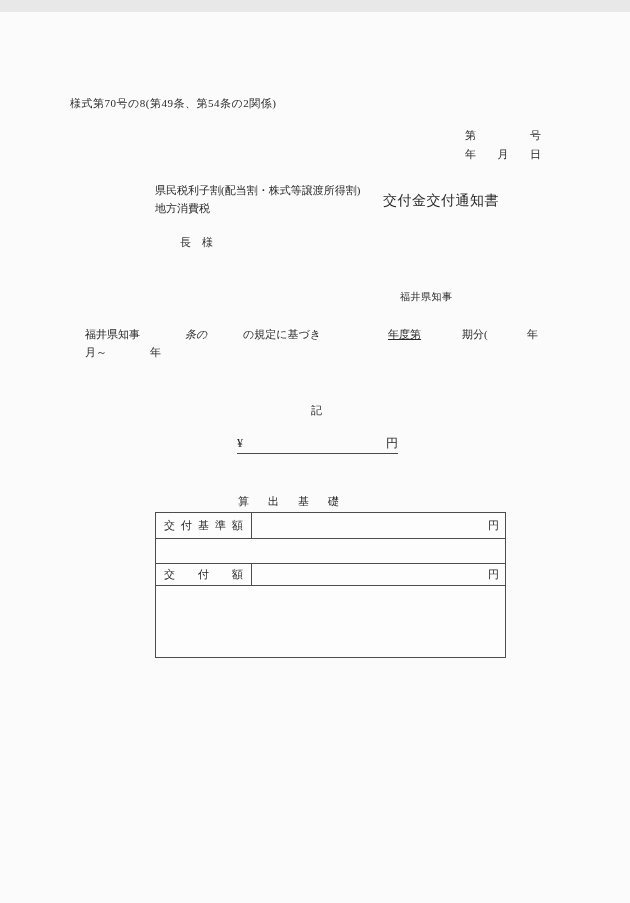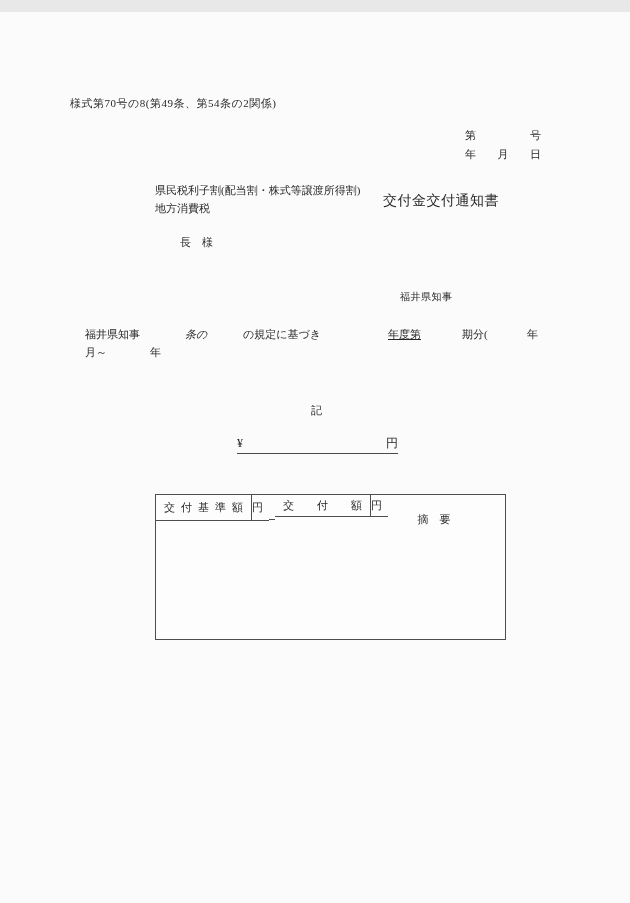--- a/index.html
+++ b/index.html
@@ -38,23 +38,23 @@
   .amount-line {
     left:237px; top:424px; width:161px; height:17px;
     border-bottom:1px solid #4a4a4a;
     display:flex; justify-content:space-between; align-items:flex-start;
     font-size:12px;
   }
 
   .table-title { left:238px; top:483px; width:160px; letter-spacing:4px; }
 
   .calc-table {
-    left:155px; top:482px; width:351px; height:146px;
+    left:155px; top:500px; width:351px; height:146px;
     border:1px solid #4d4d4d; box-sizing:border-box;
-    display:flex; flex-direction:row; background:#fdfdfd;
+    display:flex; flex-direction:column; background:#fdfdfd;
   }
   .t-row { display:flex; border-bottom:1px solid #4d4d4d; }
   .t-row.r1 { height:25px; }
   .t-row.r2 { height:24px; }
   .t-row.r3 { height:21px; }
   .r1 .t-label, .r1 .t-value { line-height:24px; }
   .r2 .t-label, .r2 .t-value { line-height:23px; }
   .r3 .t-label, .r3 .t-value { line-height:20px; }
   .t-label {
     width:96px; box-sizing:border-box;
@@ -114,19 +114,15 @@
       <div class="t-label">交付基準額</div>
       <div class="t-value"><span></span><span>円</span></div>
     </div>
     <div class="t-row r2">
       <div class="t-value"><span></span><span></span></div>
     </div>
     <div class="t-row r3">
       <div class="t-label">交付額</div>
       <div class="t-value"><span></span><span>円</span></div>
     </div>
-    <div class="t-remarks">
-      <span>摘　要</span>
-      <span></span>
-    </div>
   </div>
 
 </div>
 
 </body></html>

